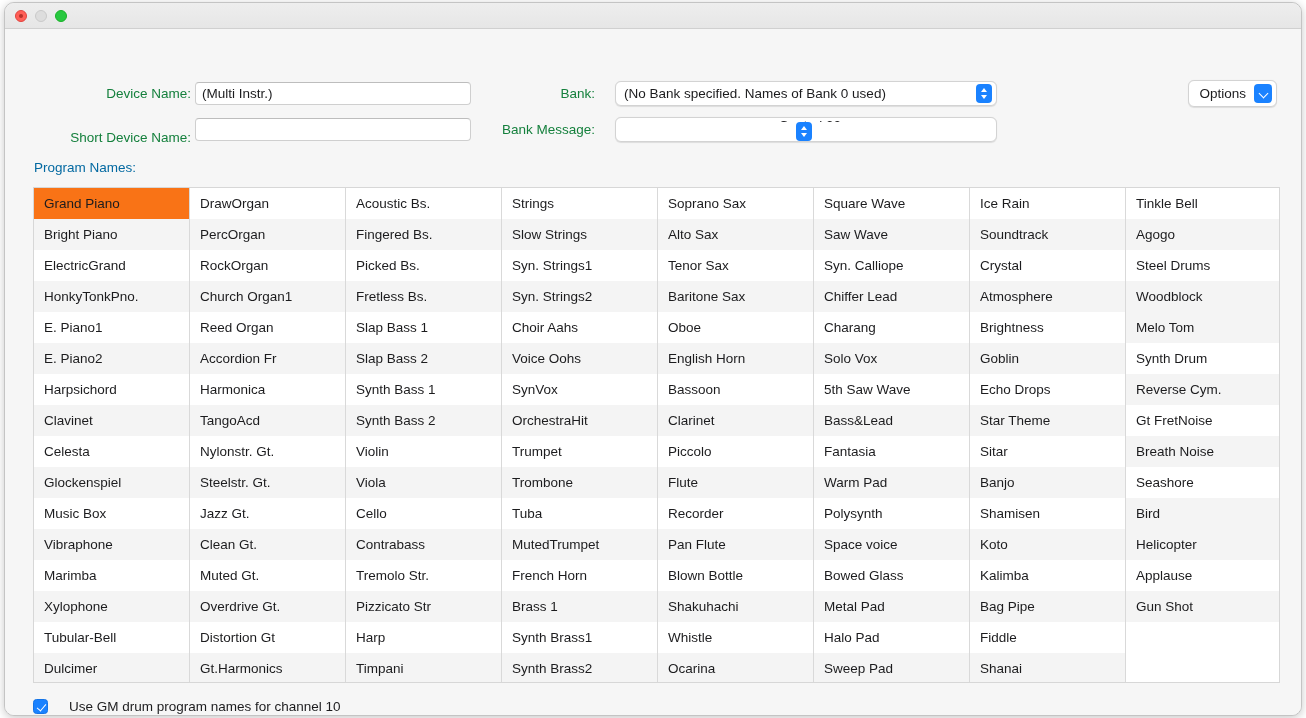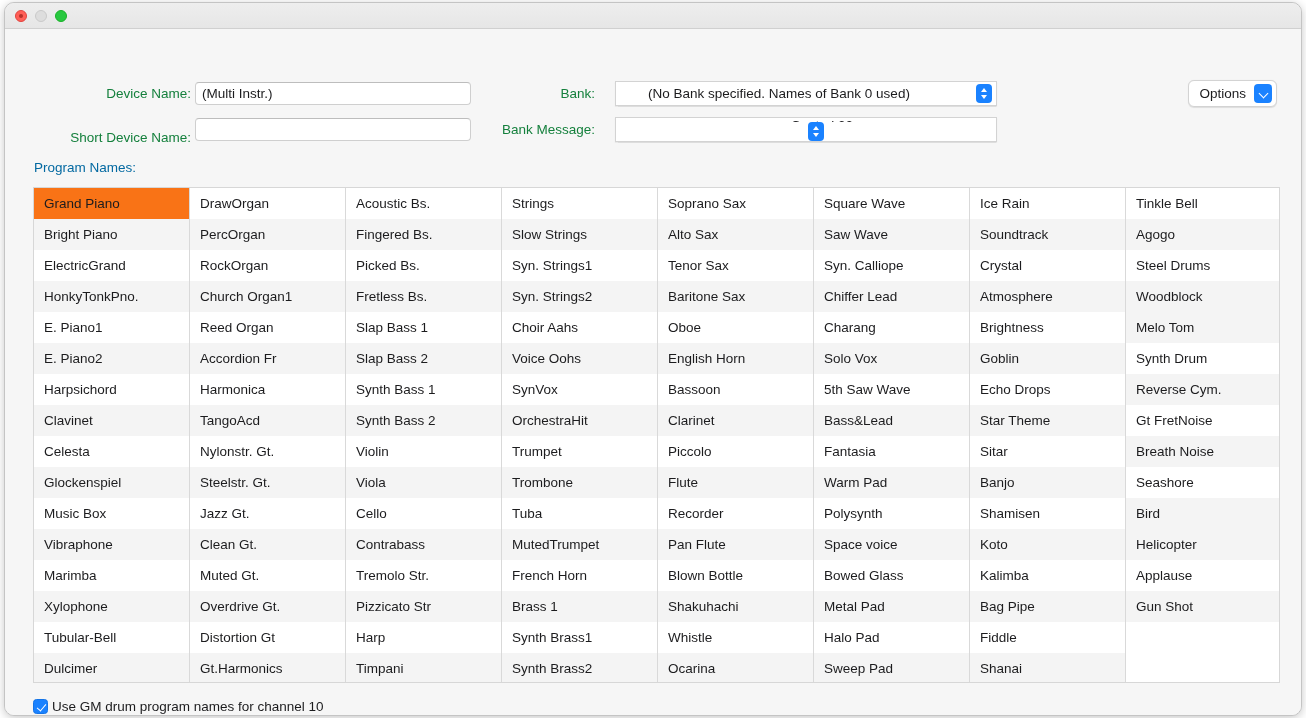--- a/index.html
+++ b/index.html
@@ -104,26 +104,25 @@
     height: 23px;
     outline: none;
     font-family: "Liberation Sans", sans-serif;
   }
 
   
   .popup {
     position: absolute;
     background: #ffffff;
     border: 1px solid #d3d3d3;
-    border-radius: 0;
+    border-radius: 6px;
     height: 25px;
     box-shadow: 0 0.5px 1px rgba(0,0,0,0.10);
     display: flex;
     align-items: center;
-    padding-left: 24px;
   }
   .popup .ptext {
     font-size: 13.5px;
     color: #1c1c1e;
     padding-left: 8px;
     white-space: nowrap;
     flex: 1;
     overflow: hidden;
   }
   .stepper {
@@ -219,21 +218,21 @@
   }
   .gcell.alt { background: #f4f4f4; }
   .gcell.sel { background: #f97316; }
 
   
   #checkbox-row {
     position: absolute;
     left: 28px; top: 670px;
     display: flex;
     align-items: center;
-    gap: 4px;
+    gap: 21px;
   }
   #gm-checkbox {
     width: 15px; height: 15px;
     border-radius: 3.5px;
     background: #1a82ff;
     border: 1px solid #1574e6;
     position: relative;
     flex: 0 0 auto;
   }
   #gm-checkbox::after {

